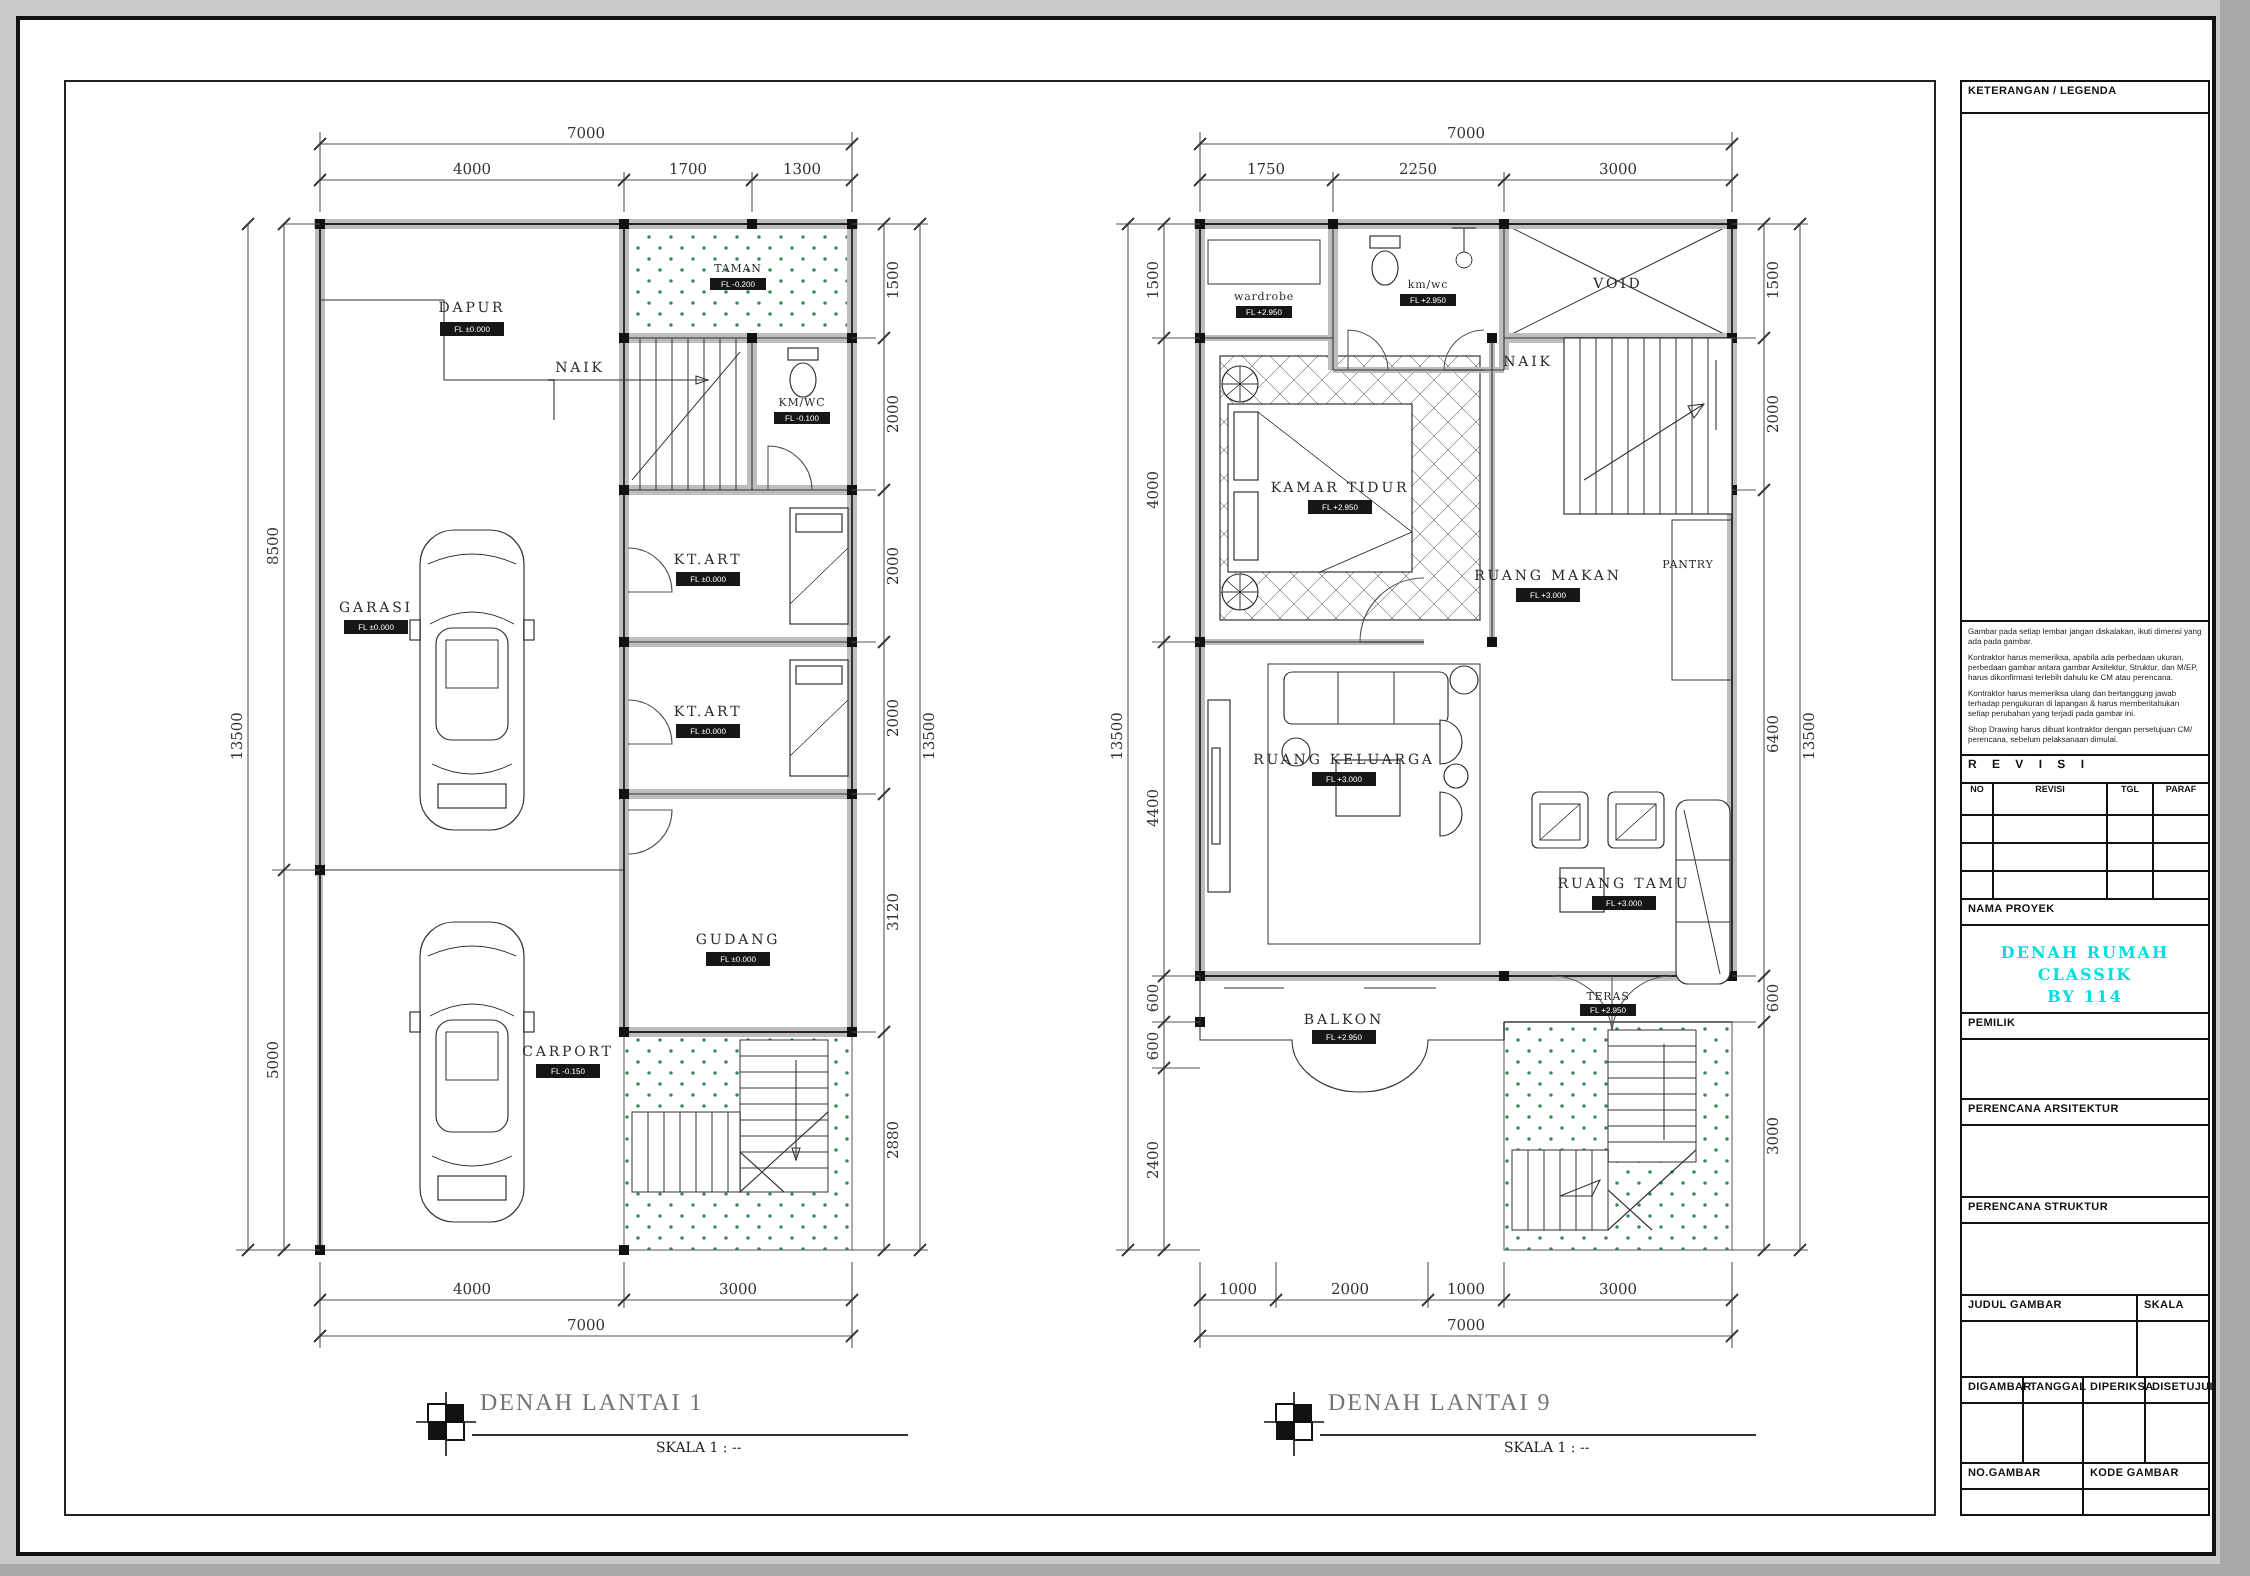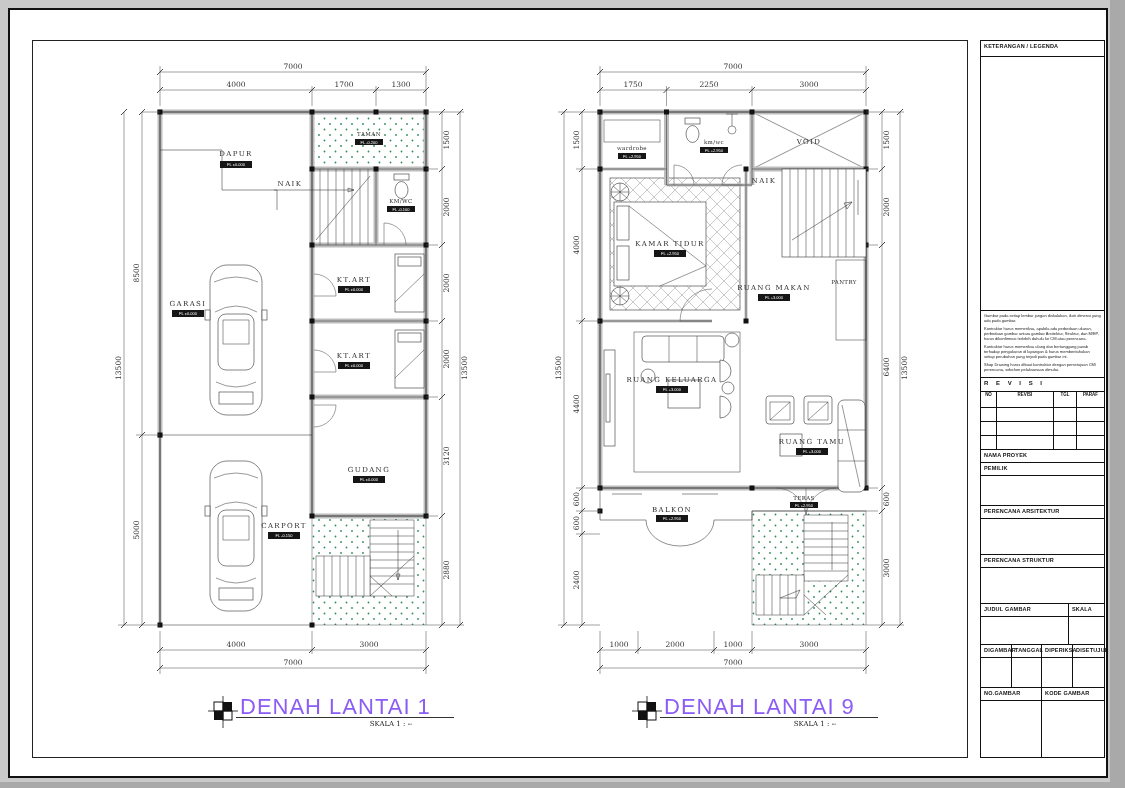--- a/index.html
+++ b/index.html
@@ -32,26 +32,26 @@
   .rooms{font-family:"DejaVu Serif",serif;font-size:5.5px;letter-spacing:0.4px;fill:#2b2b2b;text-anchor:middle;}
   .lvl {fill:#161616;}
   .lvlt{font-family:"Liberation Sans",sans-serif;font-size:4px;fill:#fff;text-anchor:middle;}
   .furn{stroke:#333;stroke-width:0.6;fill:#fff;}
   .furnl{stroke:#333;stroke-width:0.5;fill:none;}
   .tread{stroke:#333;stroke-width:0.5;fill:none;}
   .arc {stroke:#555;stroke-width:0.55;fill:none;}
   
   .ptitle{position:absolute;height:40px;}
   .ptitle .txt{
-    position:absolute;left:32px;top:0;font-family:Liberation Sans, sans-serif;
-    font-size:22px;letter-spacing:1px;color:#8b5cf6;white-space:nowrap;
+    position:absolute;left:32px;top:0;font-family:Liberation Serif, serif;
+    font-size:12px;letter-spacing:1px;color:#737373;white-space:nowrap;
   }
   .ptitle .rule{position:absolute;left:28px;top:23px;width:218px;height:1px;background:#333;}
   .ptitle .skala{
-    position:absolute;left:120px;top:26px;width:126px;text-align:center;
+    position:absolute;left:120px;top:26px;width:126px;text-align:left;
     font-size:7px;color:#222;font-family:"DejaVu Serif",serif;
   }
   
   #tblock{
     position:absolute;left:970px;top:30px;width:125px;height:718px;
     border:1px solid #111;box-sizing:border-box;display:flex;flex-direction:column;
     background:#fff;font-family:"Liberation Sans",sans-serif;color:#111;
   }
   .tb-sec{border-bottom:1px solid #111;box-sizing:border-box;flex:0 0 auto;position:relative;}
   .tb-h{font-size:5.5px;font-weight:bold;letter-spacing:0.2px;padding:2px 3px 1px 3px;}
@@ -537,20 +537,24 @@
           <div class="revcell rc3"></div>
       </div>
       <div class="revrow">
         <div class="revcell rc0"></div>
           <div class="revcell rc1"></div>
           <div class="revcell rc2"></div>
           <div class="revcell rc3"></div>
       </div>
     </div>
     <div class="tb-sec tb-h" style="flex:0 0 13px;">NAMA PROYEK</div>
+    <div class="tb-sec projname" style="flex:0 0 44px;">
+      <div>DENAH RUMAH CLASSIK</div>
+      <div>BY 114</div>
+    </div>
     <div class="tb-sec tb-h" style="flex:0 0 13px;">PEMILIK</div>
     <div class="tb-sec" style="flex:0 0 30px;"></div>
     <div class="tb-sec tb-h" style="flex:0 0 13px;">PERENCANA ARSITEKTUR</div>
     <div class="tb-sec" style="flex:0 0 36px;"></div>
     <div class="tb-sec tb-h" style="flex:0 0 13px;">PERENCANA STRUKTUR</div>
     <div class="tb-sec" style="flex:0 0 36px;"></div>
     <div class="tb-sec tb-split" style="flex:0 0 13px;">
       <div class="tb-h" style="width:88px;">JUDUL GAMBAR</div>
       <div class="tb-h" style="width:35px;">SKALA</div>
     </div>

